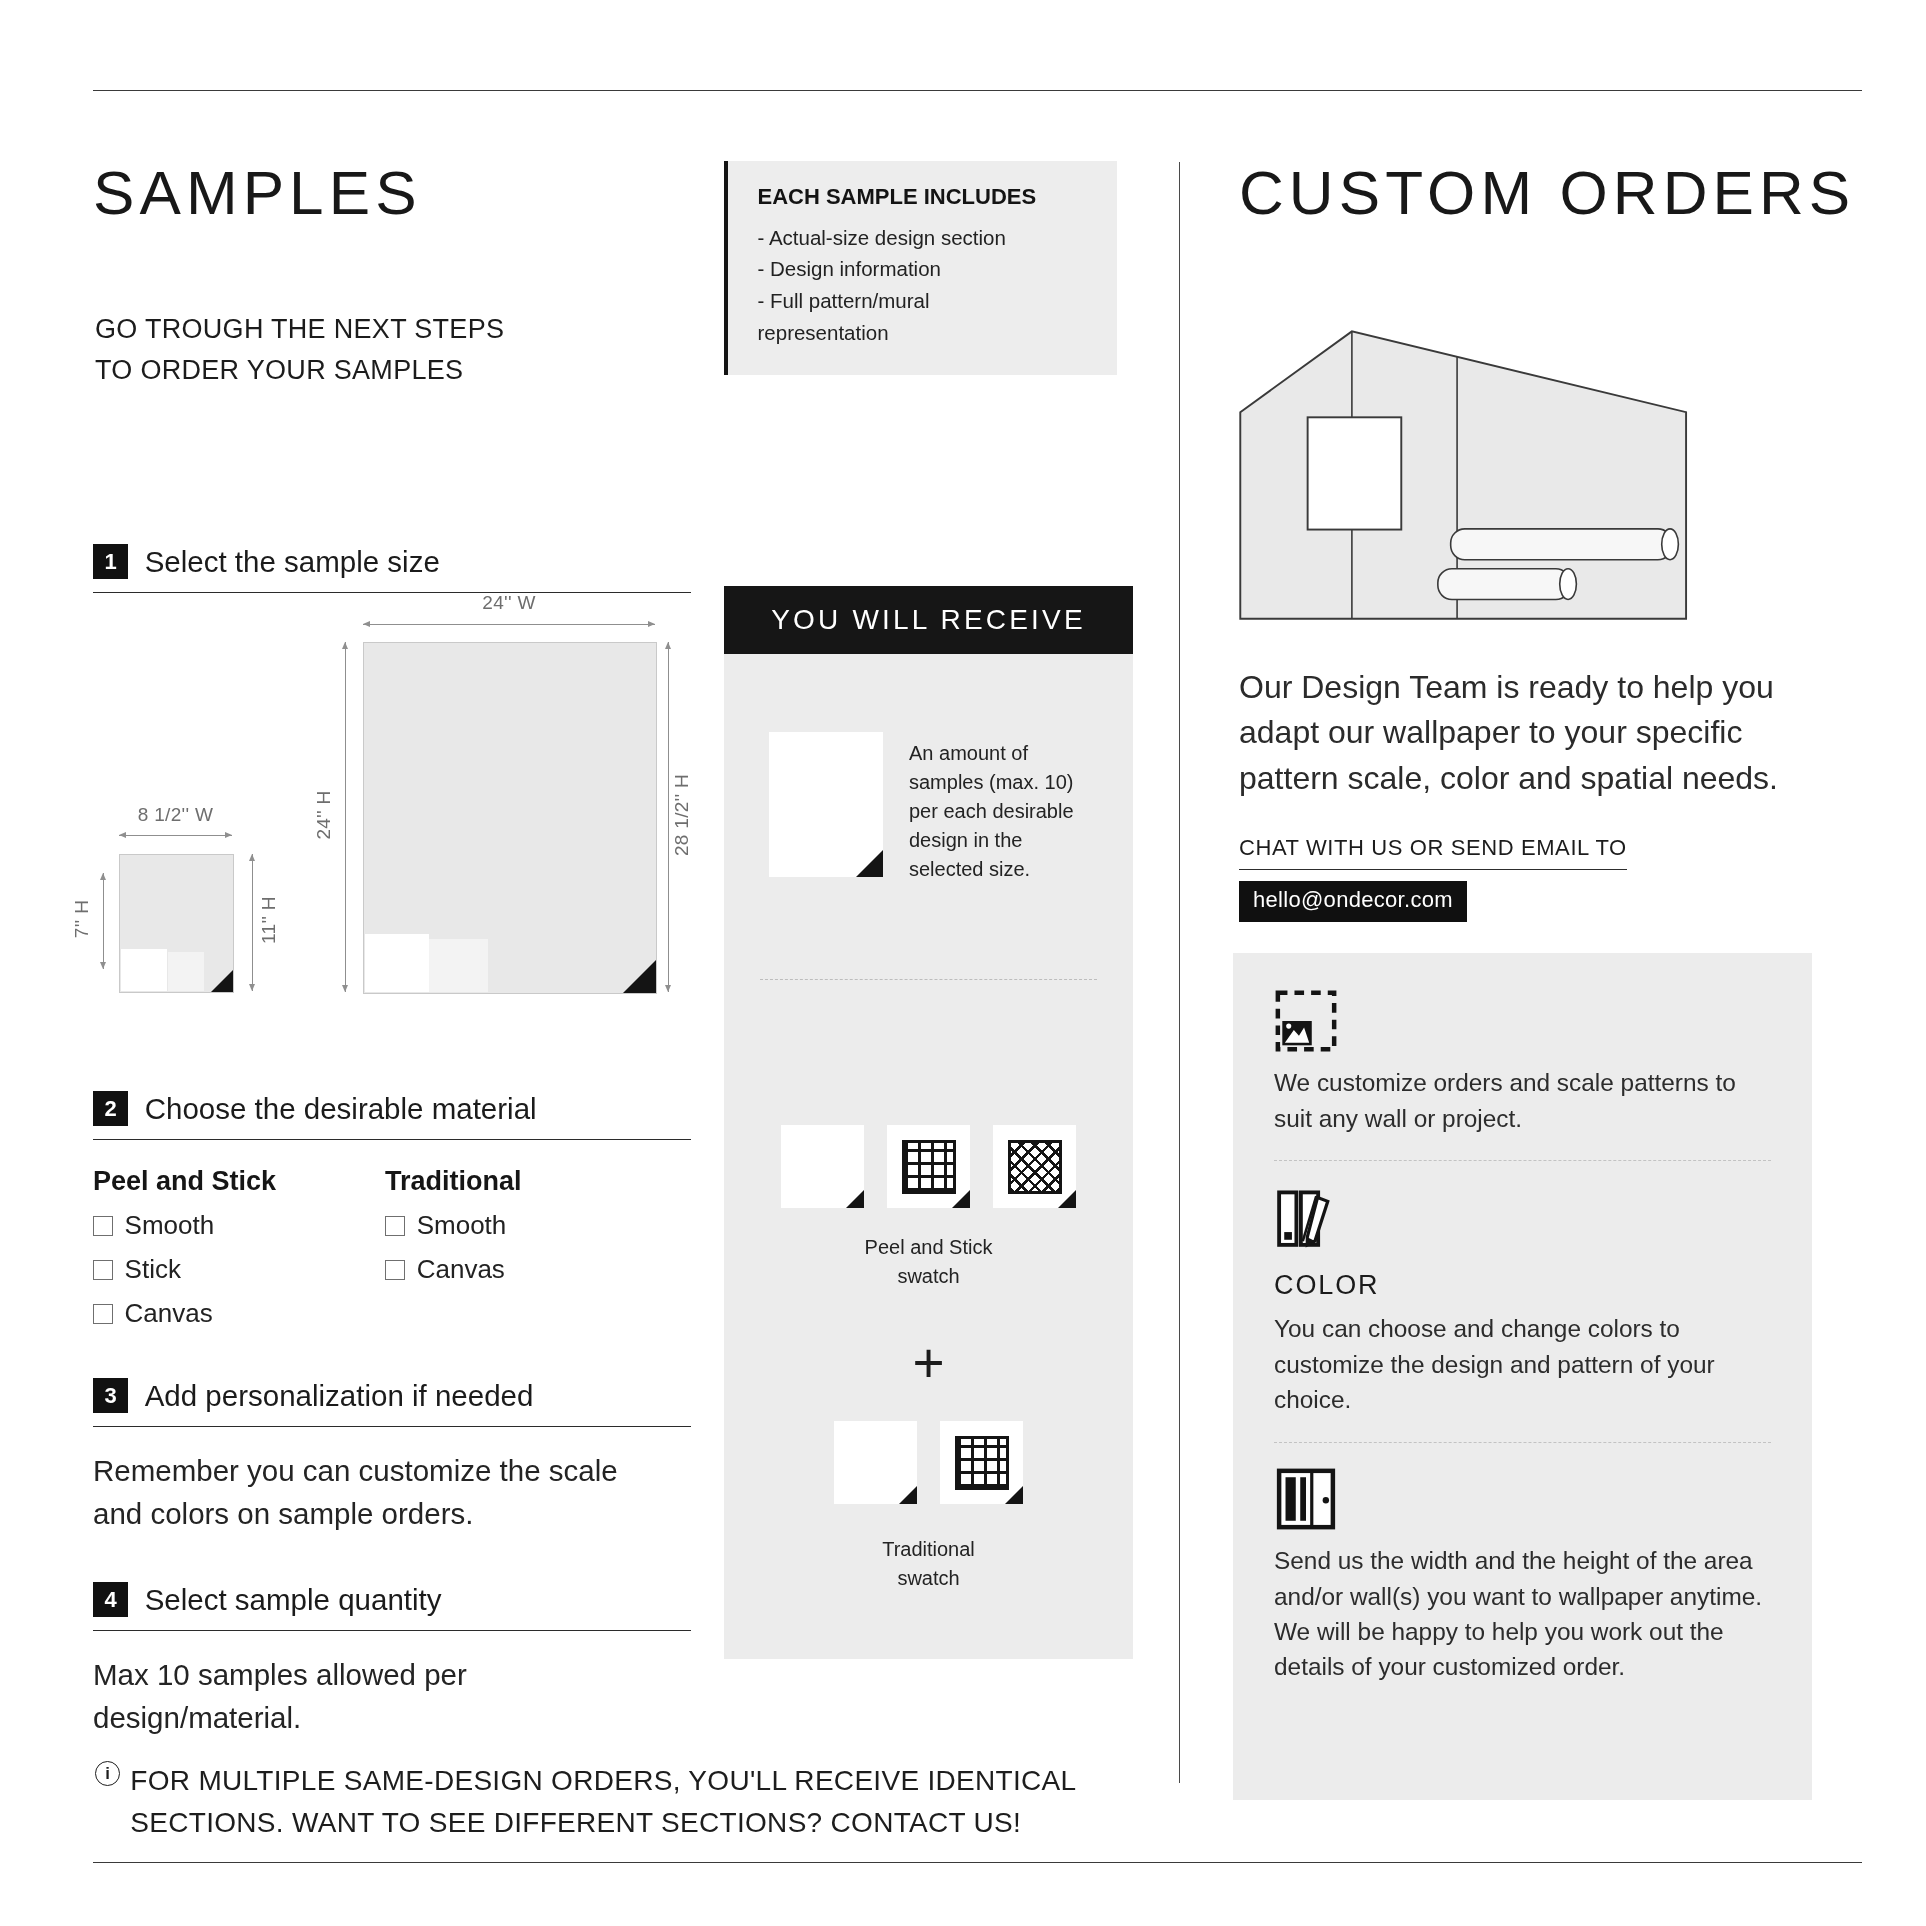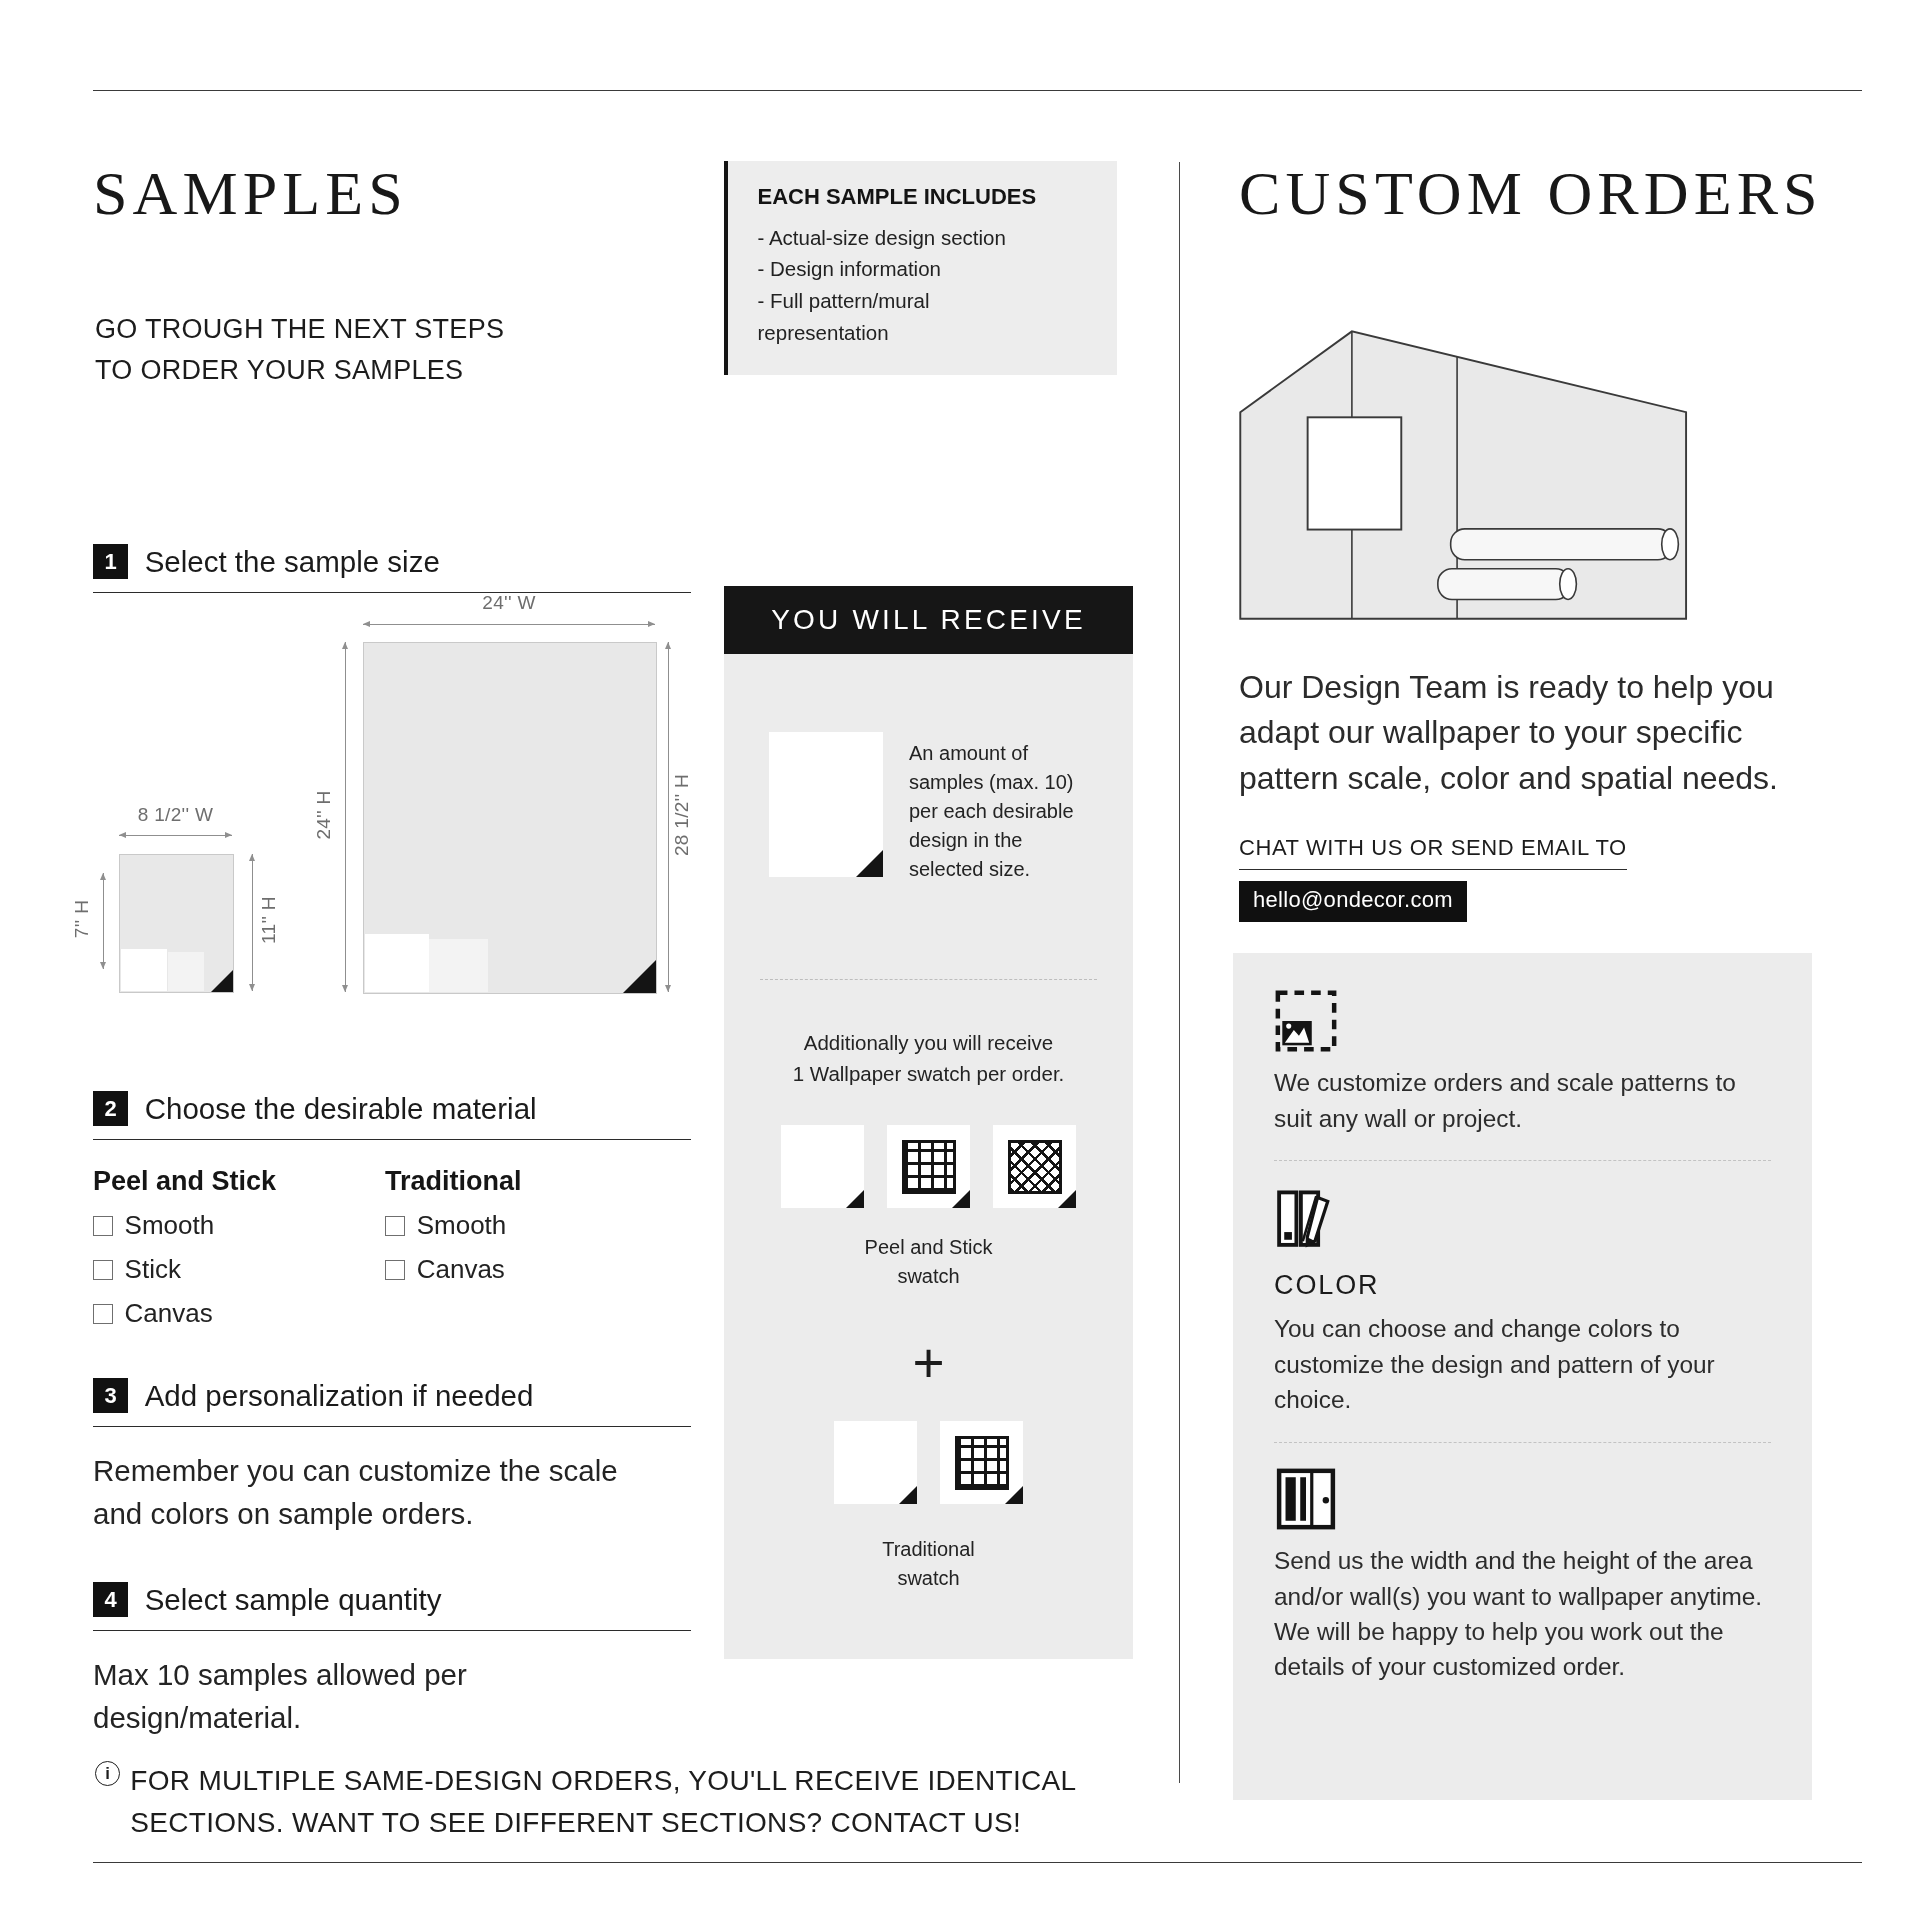--- a/index.html
+++ b/index.html
@@ -6,21 +6,21 @@
   body{
     width:1926px;height:1926px;position:relative;background:#ffffff;
     font-family:"Liberation Sans", sans-serif;color:#1f1f1f;
     -webkit-font-smoothing:antialiased;overflow:hidden;
   }
   .abs{position:absolute;}
   .preline{white-space:pre-line;}
 
   .rule{position:absolute;left:93px;width:1769px;border-top:1.3px solid #3a3a3a;}
 
-  .big-title{position:absolute;font-size:62px;font-weight:400;letter-spacing:5.1px;color:#181818;line-height:1;font-family:Liberation Serif, serif;}
+  .big-title{position:absolute;font-size:62px;font-weight:400;letter-spacing:5.1px;color:#181818;line-height:1;}
 
   .intro{position:absolute;font-size:27px;line-height:1.5;letter-spacing:0.3px;color:#1c1c1c;}
 
   .includes-box{position:absolute;box-sizing:border-box;background:#ededed;border-left:4.5px solid #141414;padding:23px 26px 26px 29.5px;}
   .includes-title{font-size:22px;font-weight:700;color:#141414;margin:0 0 11.6px 0;}
   .includes-items{font-size:20.5px;line-height:1.55;color:#222;}
 
   .step{position:absolute;left:93px;width:598px;}
   .step-head{display:flex;align-items:center;gap:16.7px;border-bottom:1.9px solid #2b2b2b;padding-bottom:13px;}
   .step-num{width:35px;height:35px;background:#111;color:#fff;font-size:22px;font-weight:700;display:flex;align-items:center;justify-content:center;flex:0 0 auto;}
@@ -192,22 +192,20 @@
 
   <div class="page-icon fold-pg" style="left:45px;top:146px;width:114px;height:145px;"></div>
   <div class="receive-desc preline" style="left:185px;top:153px;width:193px;">An amount of
 samples (max. 10)
 per each desirable
 design in the
 selected size.</div>
 
   <div class="dash-sep" style="left:36px;right:36px;top:393px;"></div>
 
-  <div class="center-text preline" style="top:442px;">Additionally you will receive
-1 Wallpaper swatch per order.</div>
 
   <div class="swatch-row" style="top:539px;">
     <div class="swatch fold-xs"></div>
     <div class="swatch fold-xs">
         <div class="glyph-grid"></div>
       </div>
     <div class="swatch fold-xs">
         <div class="glyph-cross"></div>
       </div>
   </div>

